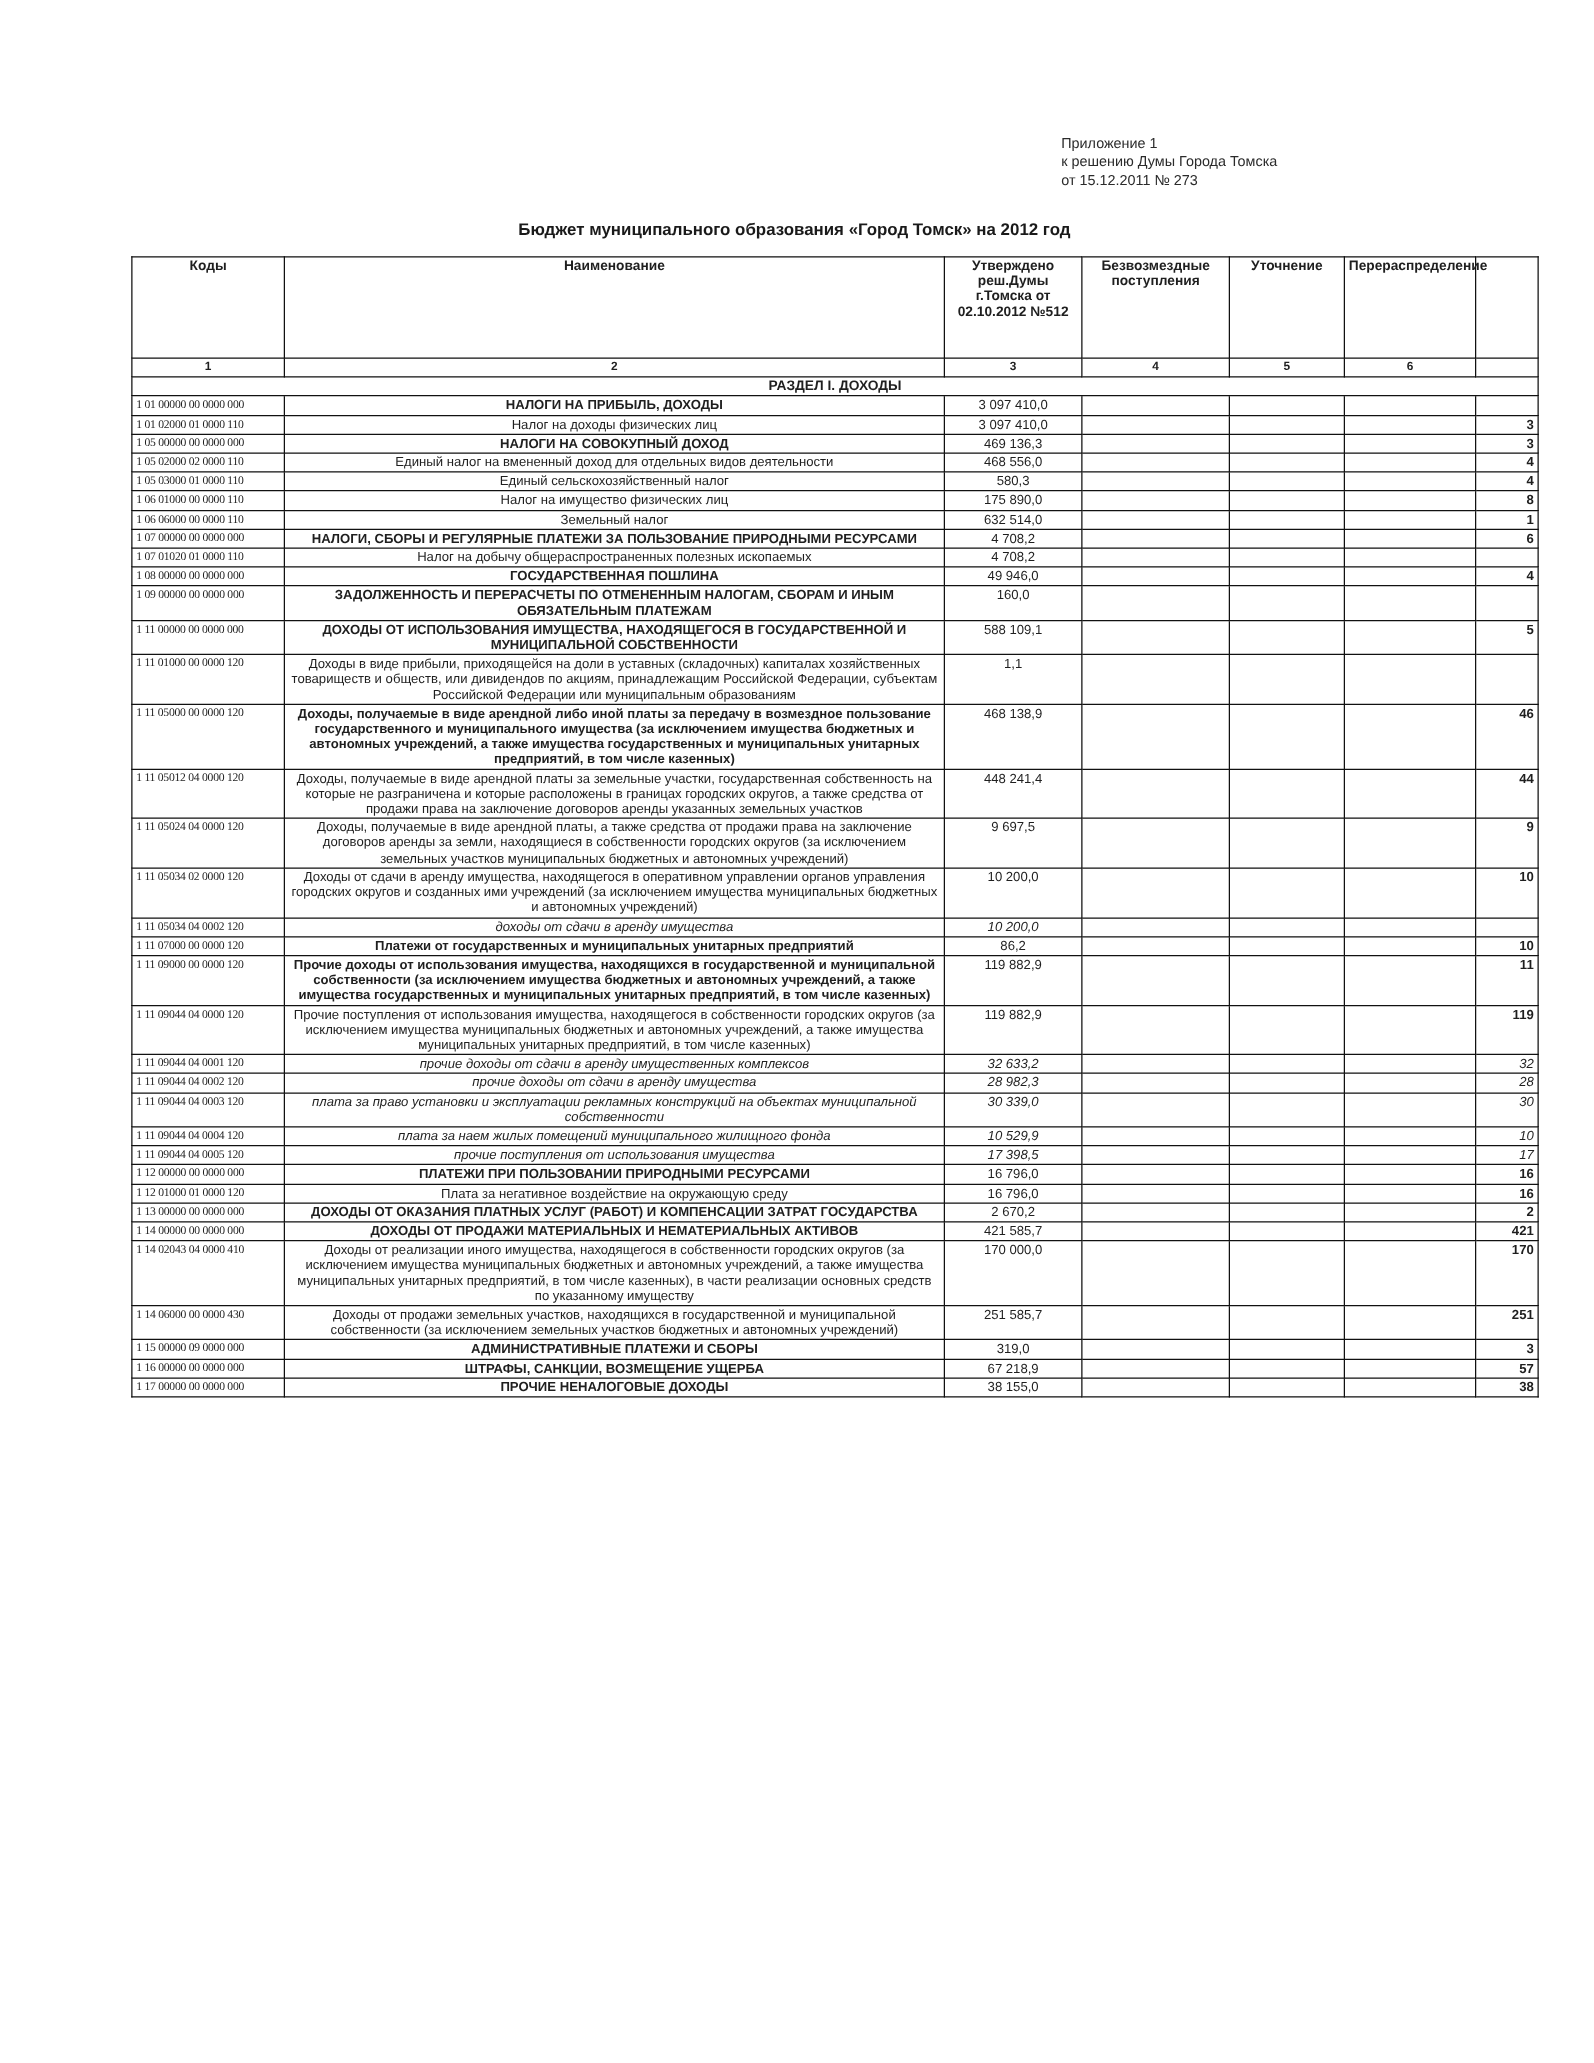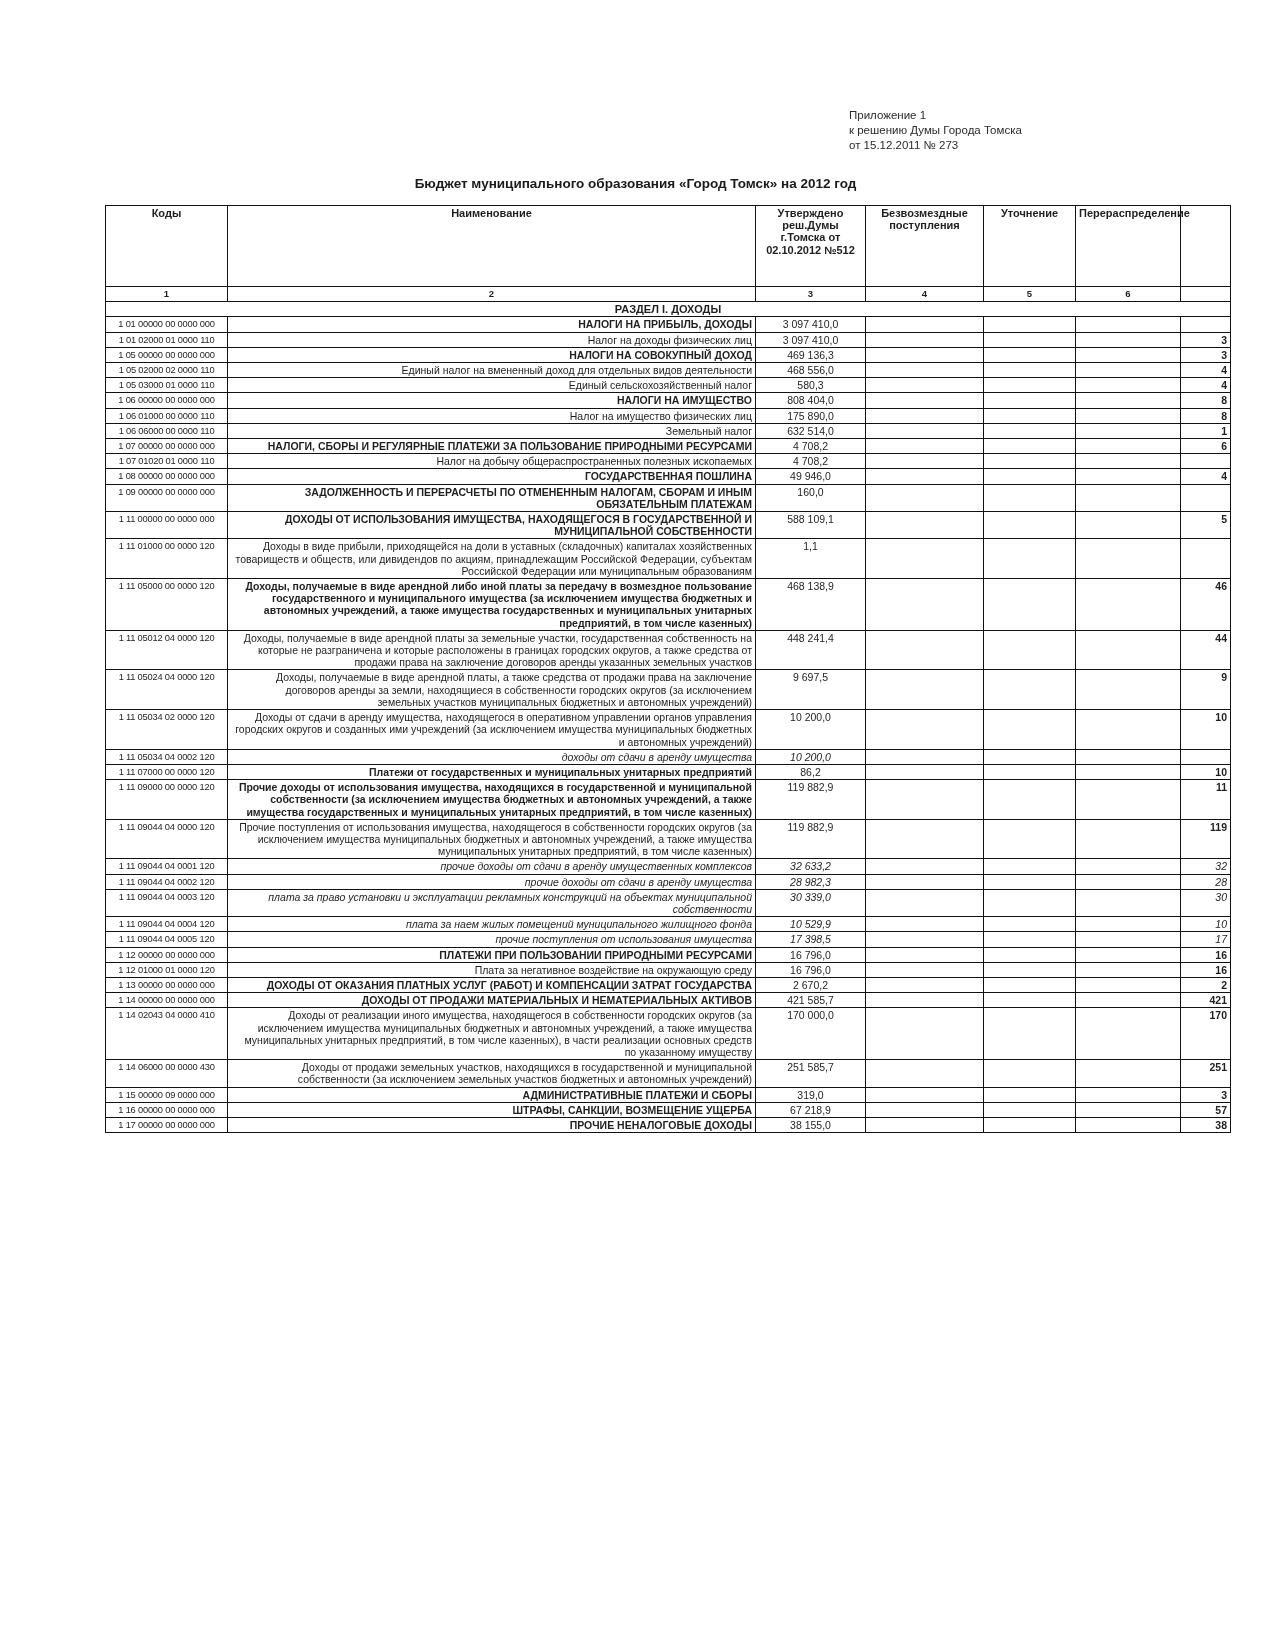--- a/index.html
+++ b/index.html
@@ -84,25 +84,26 @@
   }
   td.numrow {
     text-align: center;
     font-size: 9.5px;
     font-weight: bold;
     height: 11px;
     padding: 0 2px;
   }
   td.code {
     font-size: 9.3px;
-    text-align: center;
+    text-align: left;
     white-space: nowrap;
     letter-spacing: -0.2px;
-  }
-  td.name { text-align: right; }
+    font-family: Liberation Serif, serif;
+  }
+  td.name { text-align: center; }
   td.name.bold { font-weight: bold; }
   td.name.ital { font-style: italic; }
   td.val {
     text-align: center;
     font-weight: normal;
     font-size: 10.5px;
     white-space: nowrap;
   }
   td.val.ital { font-style: italic; font-weight: normal; }
   td.blank { }
@@ -213,29 +214,20 @@
           <tr>
             <td class="code">1 05 03000 01 0000 110</td>
             <td class="name">Единый сельскохозяйственный налог</td>
             <td class="val">580,3</td>
             <td class="blank"></td>
             <td class="blank"></td>
             <td class="blank"></td>
             <td class="tail">4</td>
           </tr>
           <tr>
-            <td class="code">1 06 00000 00 0000 000</td>
-            <td class="name bold">НАЛОГИ НА ИМУЩЕСТВО</td>
-            <td class="val">808 404,0</td>
-            <td class="blank"></td>
-            <td class="blank"></td>
-            <td class="blank"></td>
-            <td class="tail">8</td>
-          </tr>
-          <tr>
             <td class="code">1 06 01000 00 0000 110</td>
             <td class="name">Налог на имущество физических лиц</td>
             <td class="val">175 890,0</td>
             <td class="blank"></td>
             <td class="blank"></td>
             <td class="blank"></td>
             <td class="tail">8</td>
           </tr>
           <tr>
             <td class="code">1 06 06000 00 0000 110</td>

